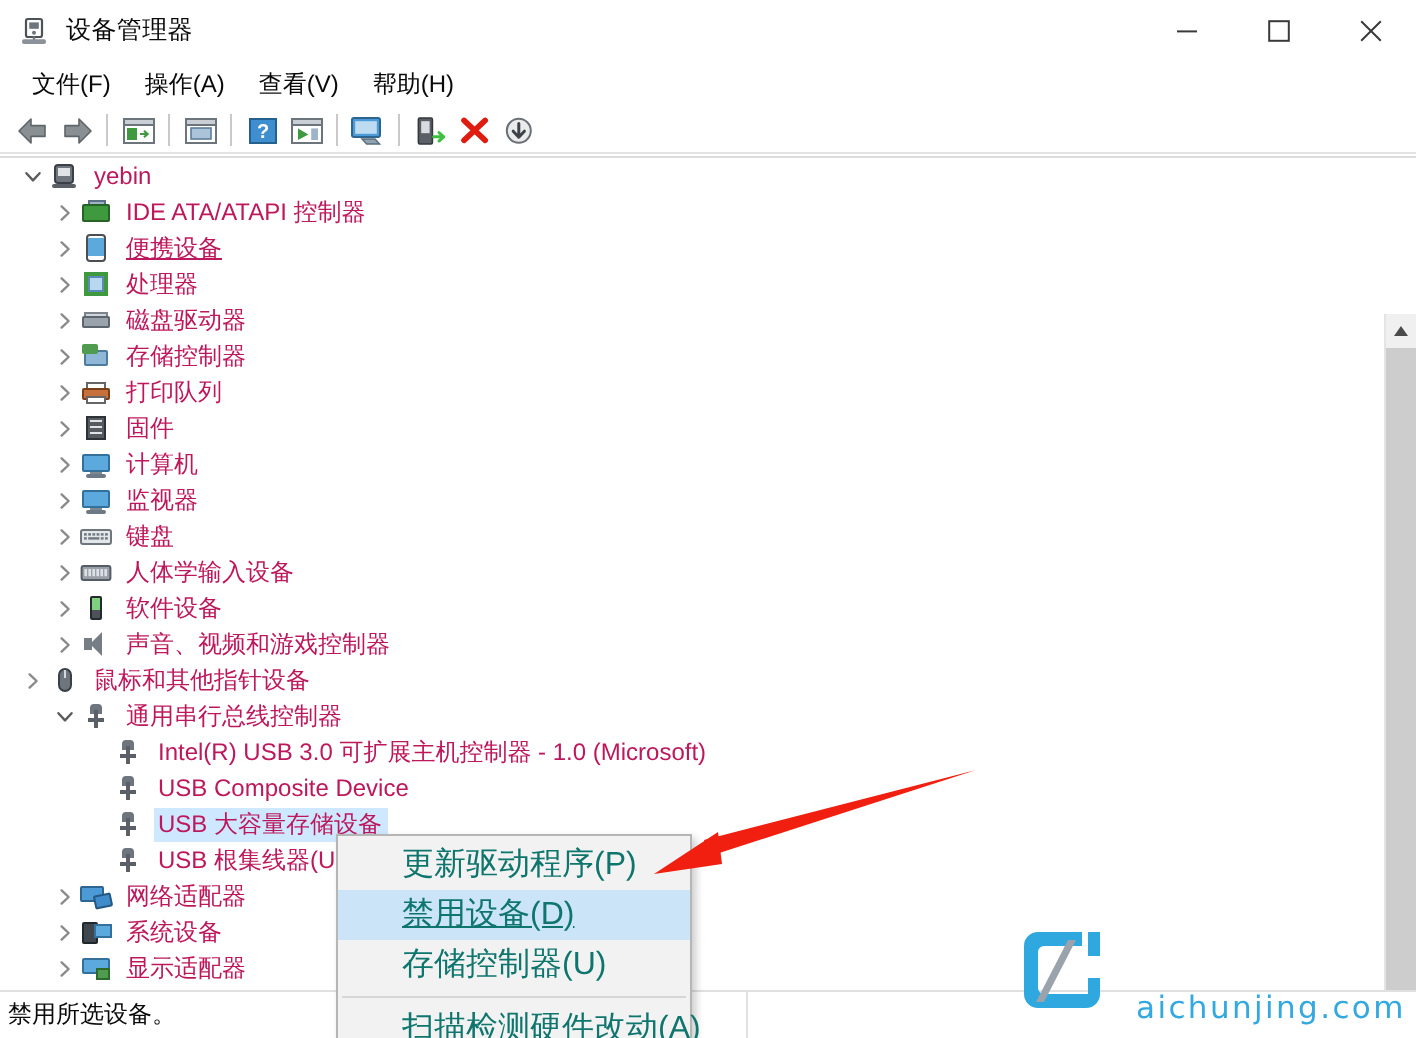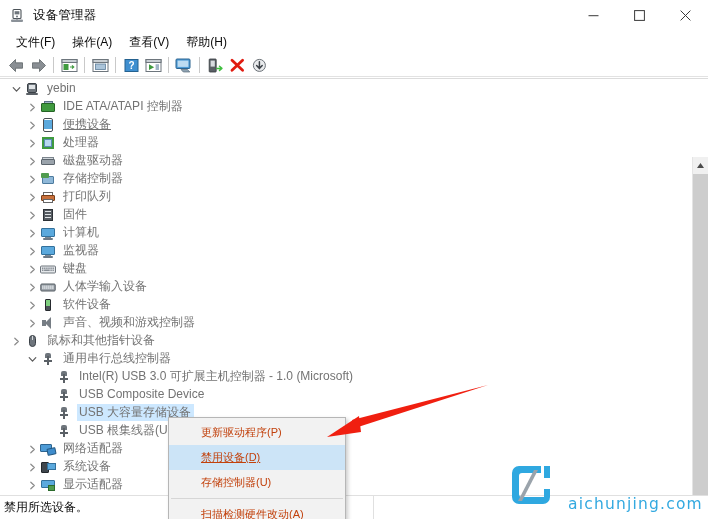--- a/index.html
+++ b/index.html
@@ -121,24 +121,24 @@
   }
   #treeview {
     position: absolute;
     left: 0; top: 0;
     width: 692px; height: 415px;
     overflow: hidden;
   }
   .trow {
     height: 18px;
     display: flex;
-    align-items: flex-end;
+    align-items: center;
     white-space: nowrap;
     font-size: 12px;
-    color: #737373;
+    color: #be185d;
     position: relative;
   }
   .twist {
     width: 16px; height: 16px;
     flex: none;
     display: flex; align-items: center; justify-content: center;
     color: #606060;
   }
   .ticon {
     width: 16px; height: 16px;
@@ -283,22 +283,22 @@
     box-shadow: 2px 2px 4px rgba(0,0,0,.20);
     padding: 2px 0 2px 0;
     box-sizing: border-box;
     z-index: 40;
   }
   .ctx-item {
     height: 25px;
     display: flex;
     align-items: center;
     padding-left: 32px;
-    font-size: 11px;
-    color: #c2410c;
+    font-size: 16px;
+    color: #0f766e;
     white-space: nowrap;
     box-sizing: border-box;
   }
   .ctx-item.hl { background:#cce4f7;text-decoration:underline; }
   .ctx-sep {
     height: 1px;
     background: #d6d6d6;
     margin: 3px 2px 3px 2px;
   }
 

